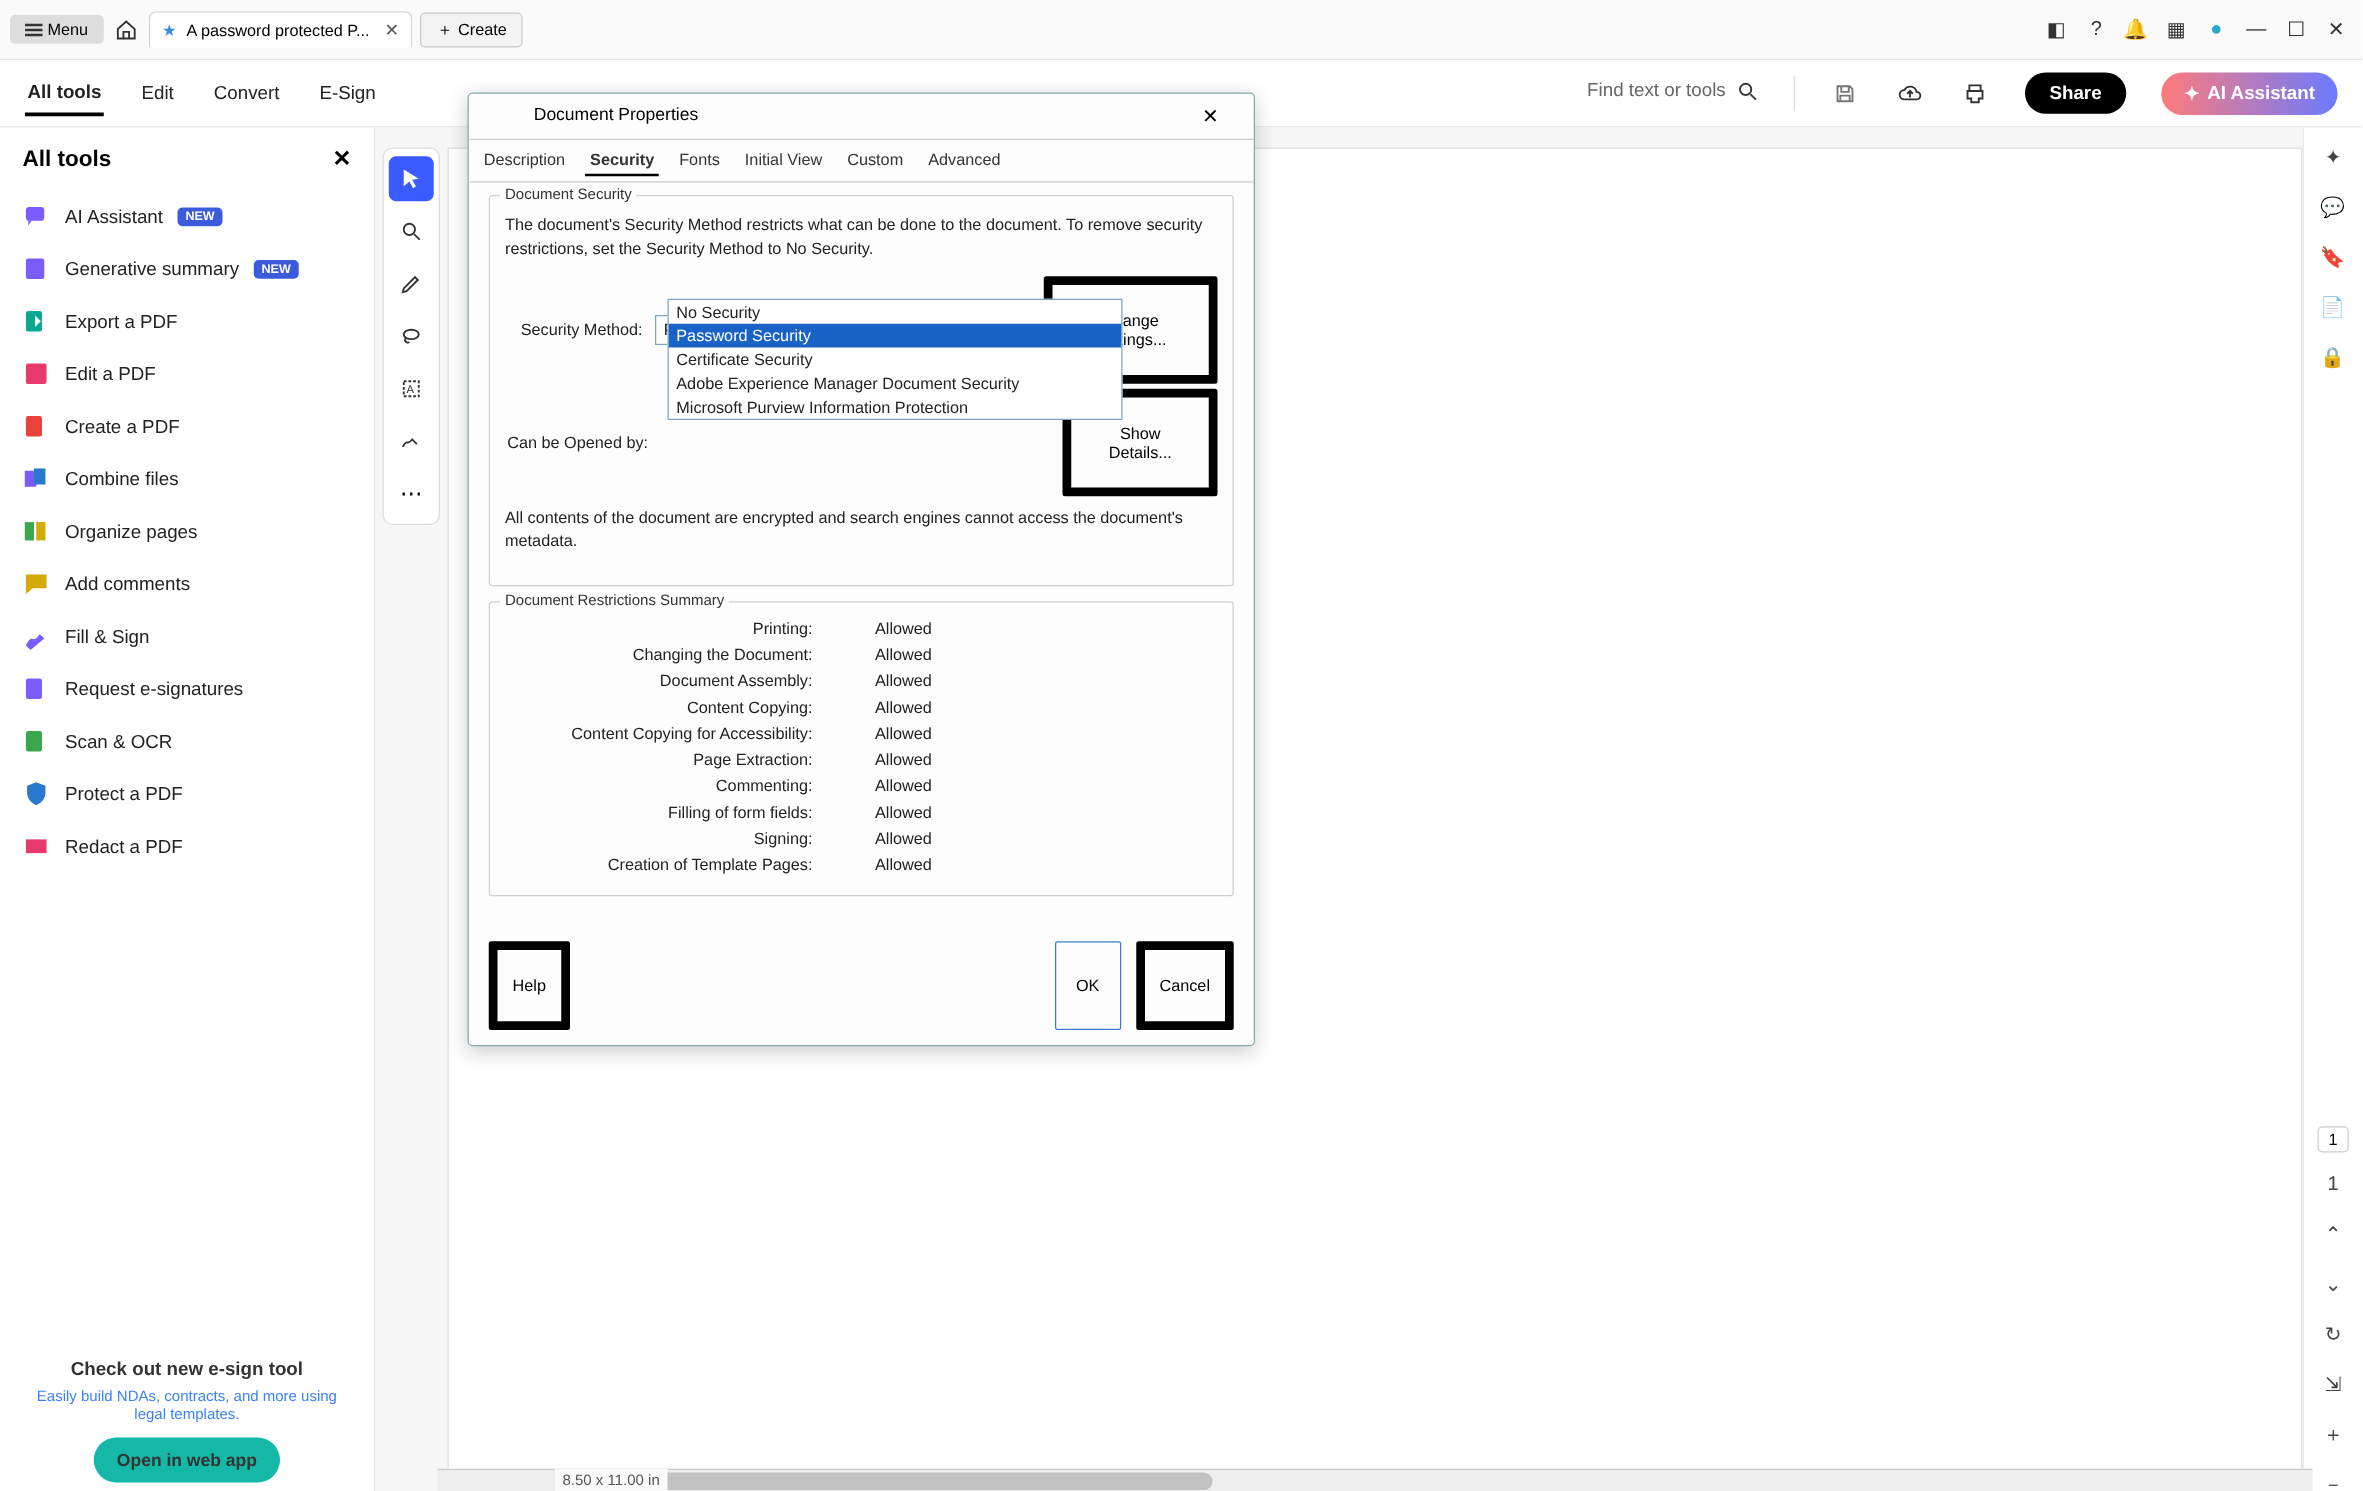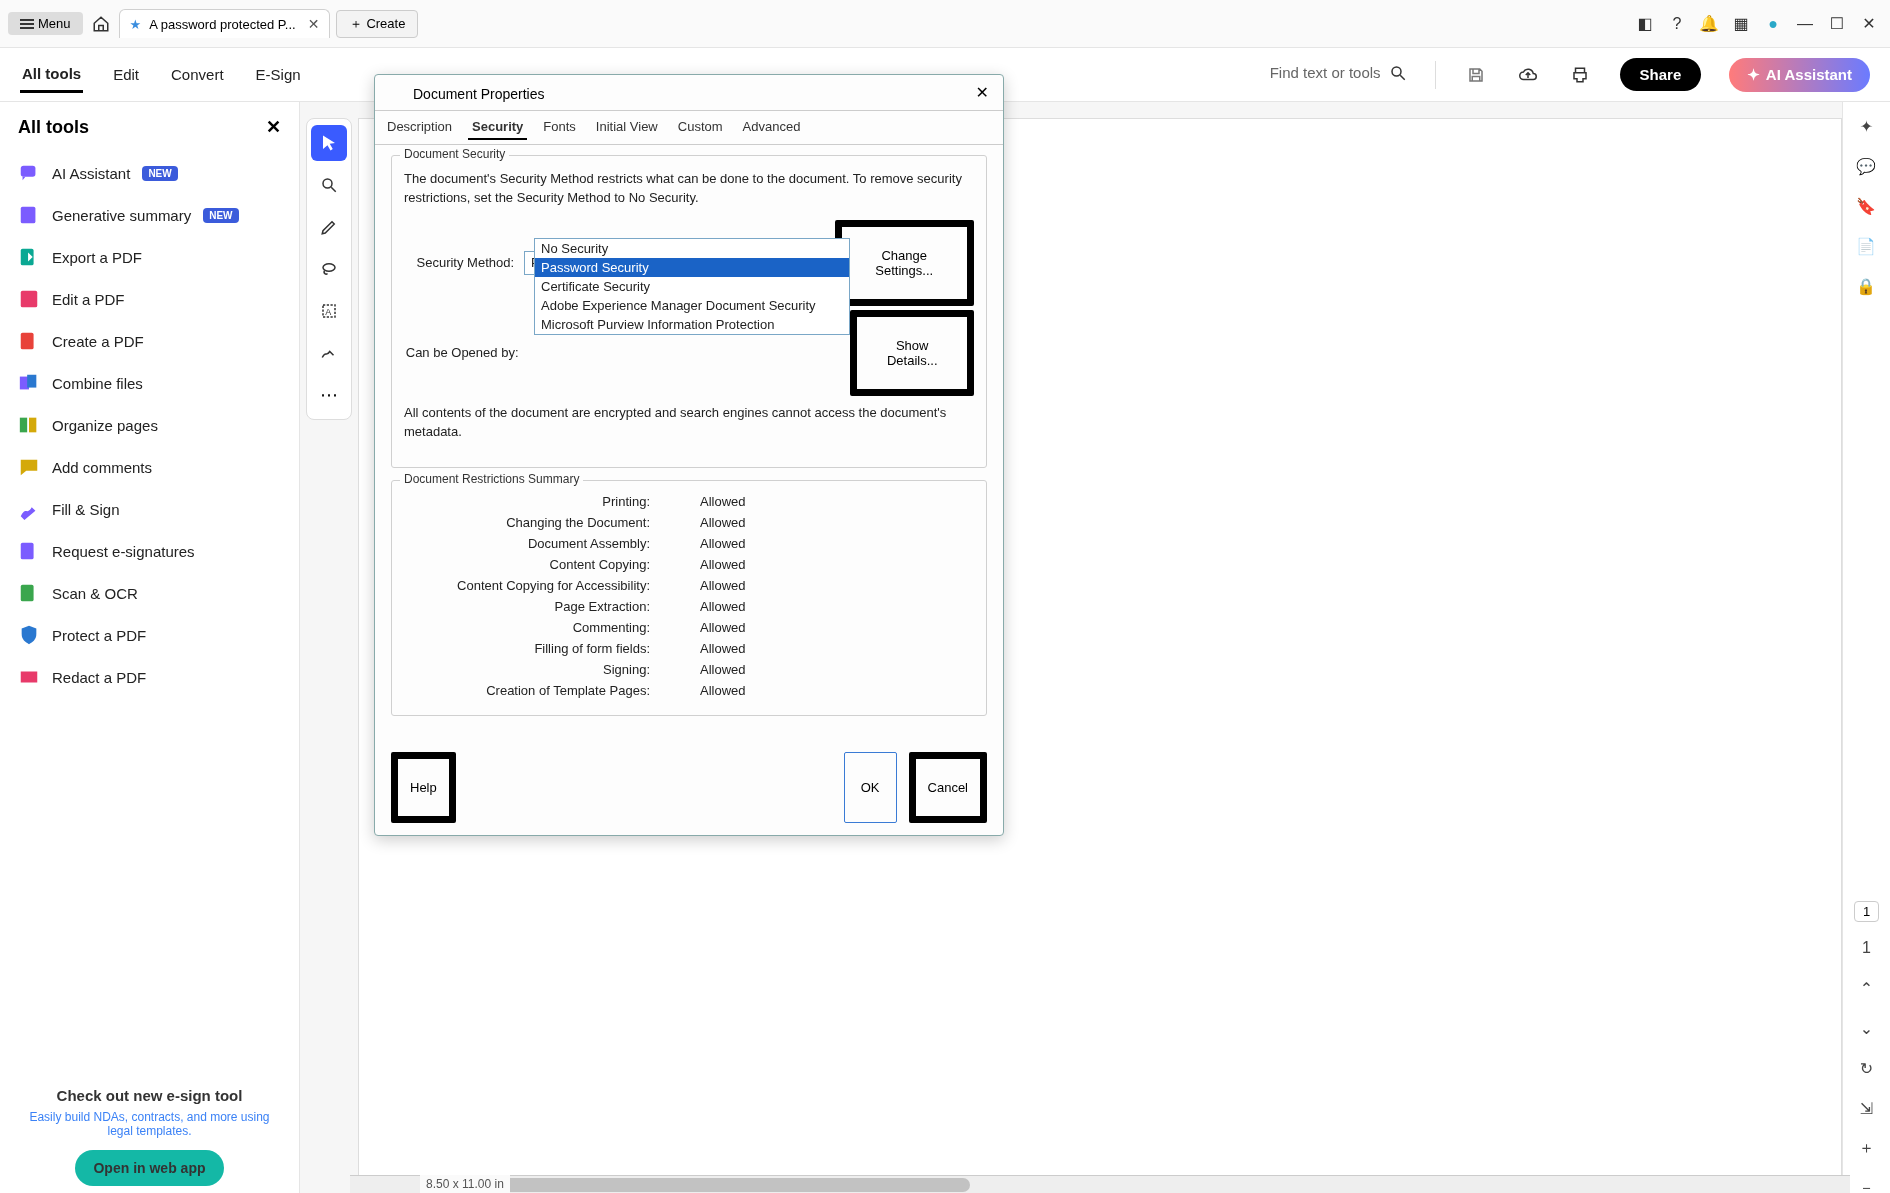--- a/index.html
+++ b/index.html
@@ -42,45 +42,45 @@
   .lp-foot .webbtn{ background:#14b8a6; padding:10px 18px; border-radius:20px; display:inline-block; font-size:14px; font-weight:600;}
 
   
   .docarea { flex:1; position:relative; background:#f6f6f6; display:flex; }
   .vtoolbar { width:46px; margin:16px 6px; background:#fff; border:1px solid #ddd; border-radius:8px; display:flex; flex-direction:column; align-items:center; padding:6px 0; gap:6px; height:fit-content;}
   .vtoolbar .vt { width:36px; height:36px; display:flex; align-items:center; justify-content:center; border-radius:6px; font-size:18px;}
   .vtoolbar .vt.sel{ background:#3a5bff; color:#fff;}
   .page { flex:1; margin:16px 0; background:#fff; border:1px solid #ddd; position:relative;}
   .hscroll { position:absolute; bottom:0; left:350px; right:40px; height:18px; background:#eee; border-top:1px solid #ccc;}
   .hscroll .thumb{position:absolute; left:120px; width:500px; top:2px; height:14px; background:#c2c2c2; border-radius:7px;}
-  .pagesize { position:absolute; bottom:0; left:420px; font-size:12px; color:#555; background:#fafafa; padding:2px 6px;}
+  .pagesize { position:absolute; bottom:0; left:444px; font-size:12px; color:#555; background:#fafafa; padding:2px 6px;}
 
   
   .rightrail { width:48px; border-left:1px solid #e5e5e5; display:flex; flex-direction:column; align-items:center; padding-top:10px; gap:12px;}
   .rightrail .ric{ width:28px;height:28px; display:flex; align-items:center; justify-content:center; font-size:16px; color:#444;}
   .pagenum-box { border:1px solid #ccc; padding:2px 8px; border-radius:4px; font-size:13px;}
 
   
   .dialog { position:absolute; left:374px; top:74px; width:630px; background:#fdfdfd; border:1px solid #8aa; border-radius:4px; box-shadow:0 4px 16px rgba(0,0,0,0.2);}
-  .dlg-title { padding:8px 14px; font-size:14px; display:flex; align-items:flex-end; border-bottom:1px solid #ccc;}
+  .dlg-title { padding:8px 28px; font-size:14px; display:flex; align-items:flex-start; border-bottom:1px solid #ccc;}
   .dlg-title .x{margin-left:auto; font-size:16px;}
   .dlg-tabs { display:flex; gap:12px; padding:4px 8px; font-size:13px; border-bottom:1px solid #ccc;}
   .dlg-tabs .t{ padding:4px 4px; color:#333;}
   .dlg-tabs .t.active{ font-weight:600; border-bottom:2px solid #000;}
   .dlg-body { padding:10px 16px 12px; font-size:13px; color:#222;}
   .fieldset{ border:1px solid #d0d0d0; border-radius:3px; padding:10px 12px 14px; margin-bottom:12px; position:relative;}
   .fieldset .legend{ position:absolute; top:-9px; left:8px; background:#fdfdfd; padding:0 4px; font-size:12px; color:#333;}
   .desc-text{ font-size:13px; margin:4px 0 12px; line-height:1.45;}
   .formrow{ display:flex; align-items:center; gap:10px; margin:4px 0;}
   .formrow .lbl{ width:116px; text-align:right; font-size:13px;}
   .select{ border:1px solid #7aa7c7; height:24px; width:316px; padding:2px 6px; font-size:13px; background:#fff; position:relative; display:flex; align-items:center;}
   .select .chev{ position:absolute; right:0; top:0; width:18px; height:100%; border-left:1px solid #7aa7c7; display:flex; align-items:center; justify-content:center; font-size:10px; background:#eef;}
   .btn{ border:7px solid #000000; background:#fdfdfd; padding:21px 12px; font-size:13px; border-radius:2px;}
   .btn.primary{ border:1px solid #3a7bd5;}
-  .dropdown{ position:absolute; left:142px; top:58px; width:316px; border:1px solid #7aa7c7; background:#fff; z-index:5;}
+  .dropdown{ position:absolute; left:142px; top:58px; width:364px; border:1px solid #7aa7c7; background:#fff; z-index:5;}
   .dropdown .opt{ padding:2px 6px; font-size:13px;}
   .dropdown .opt.sel{ background:#1a63c6; color:#fff;}
   .restrict .rrow{ display:flex; padding:3px 0; font-size:13px;gap:36px;}
   .restrict .rrow .k{ width:260px; text-align:right; padding-right:14px;}
   .dlg-foot{ display:flex; padding:12px 16px; gap:12px;}
   .dlg-foot .spacer{flex:1;}
 
   
   .annot { position:absolute; pointer-events:none; }
 

